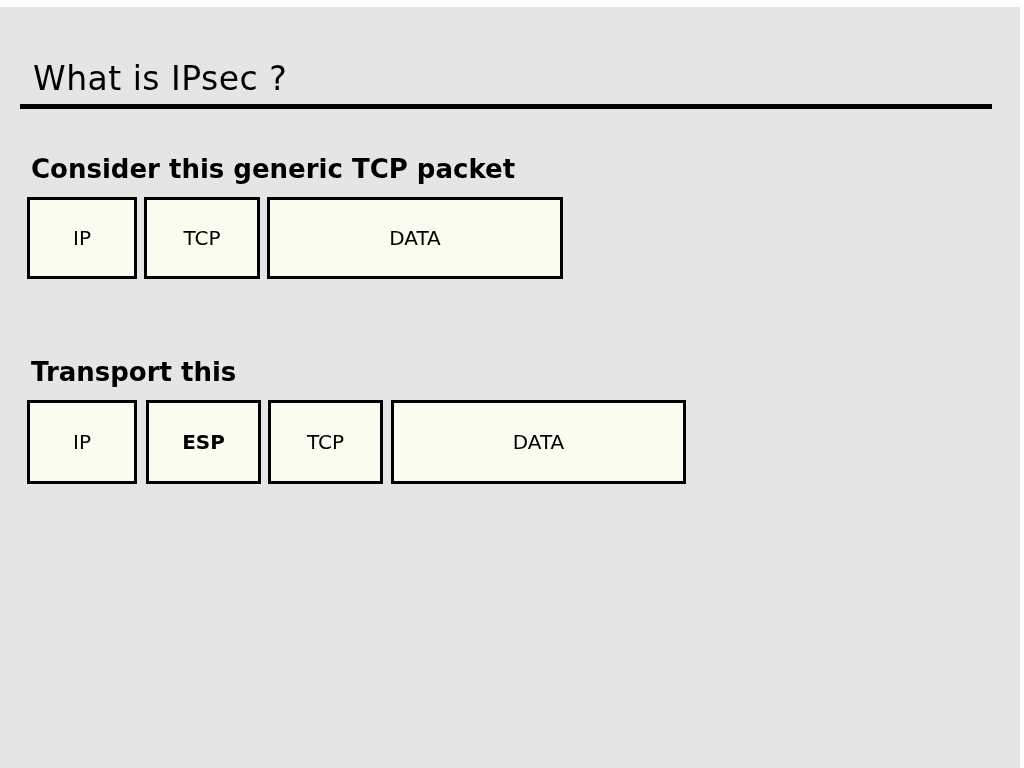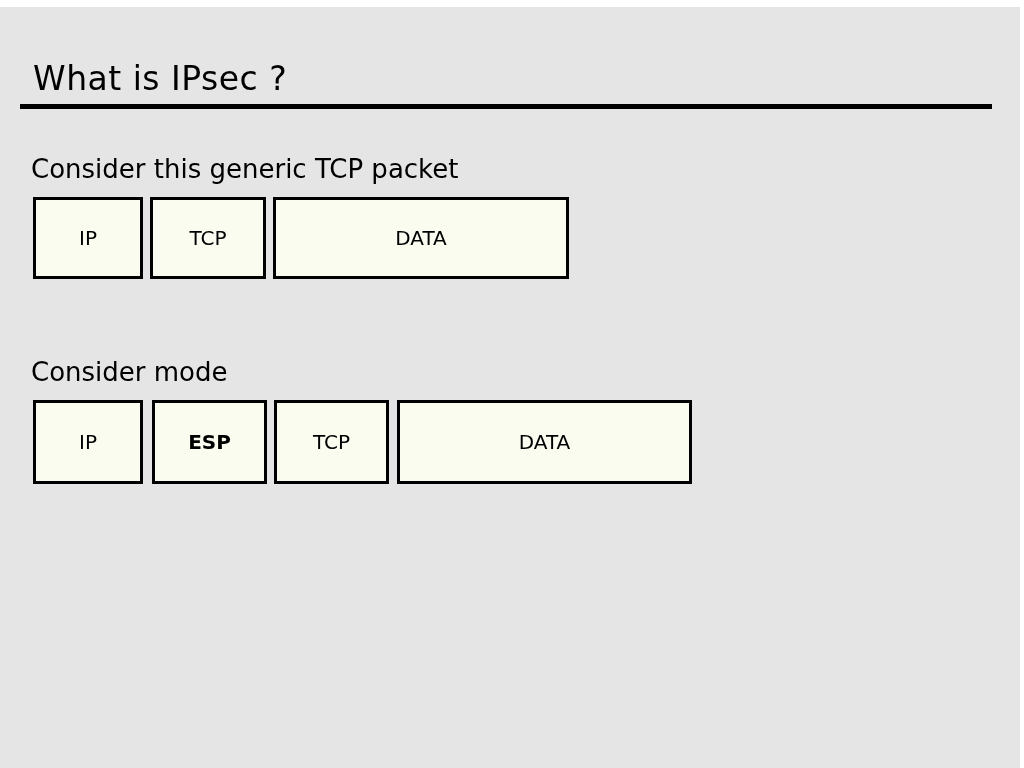--- a/index.html
+++ b/index.html
@@ -30,29 +30,29 @@
     left: 20px;
     top: 97px;
     width: 972px;
     height: 5px;
     background: #000000;
   }
   .body-text {
     position: absolute;
     margin: 0;
     font-size: 26px;
-    font-weight: normal;
+    font-weight: bold;
   }
   .intro-text   { left: 31px; top: 147px; }
   .mode-text    { left: 31px; top: 350px; }
   .note-text    { left: 31px; top: 554px; }
 
   .packet-row {
     position: absolute;
-    left: 33px;
+    left: 27px;
     display: flex;
   }
   .row-generic   { top: 190px; }
   .row-transport { top: 393px; }
 
   .pbox {
     box-sizing: border-box;
     border: 3px solid #000000;
     background: #fafcf0;
     display: flex;
@@ -88,21 +88,21 @@
       <span>IP</span>
     </div>
     <div class="pbox g-tcp">
       <span>TCP</span>
     </div>
     <div class="pbox g-data">
       <span>DATA</span>
     </div>
   </div>
 
-  <p class="body-text mode-text">Consider mode</p>
+  <p class="body-text mode-text">Transport this</p>
 
   <div class="packet-row row-transport">
     <div class="pbox t-ip">
       <span>IP</span>
     </div>
     <div class="pbox t-esp">
       <span>ESP</span>
     </div>
     <div class="pbox t-tcp">
       <span>TCP</span>

